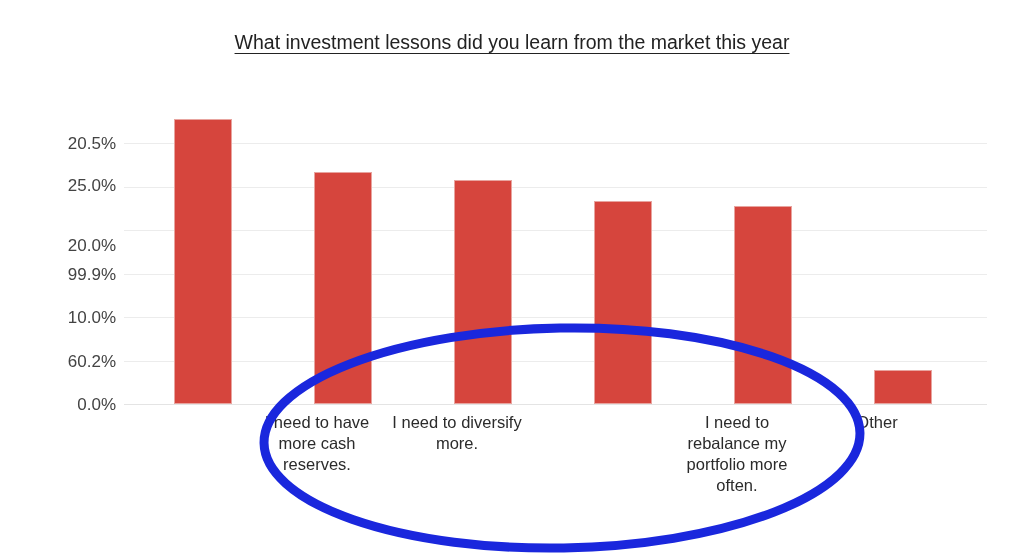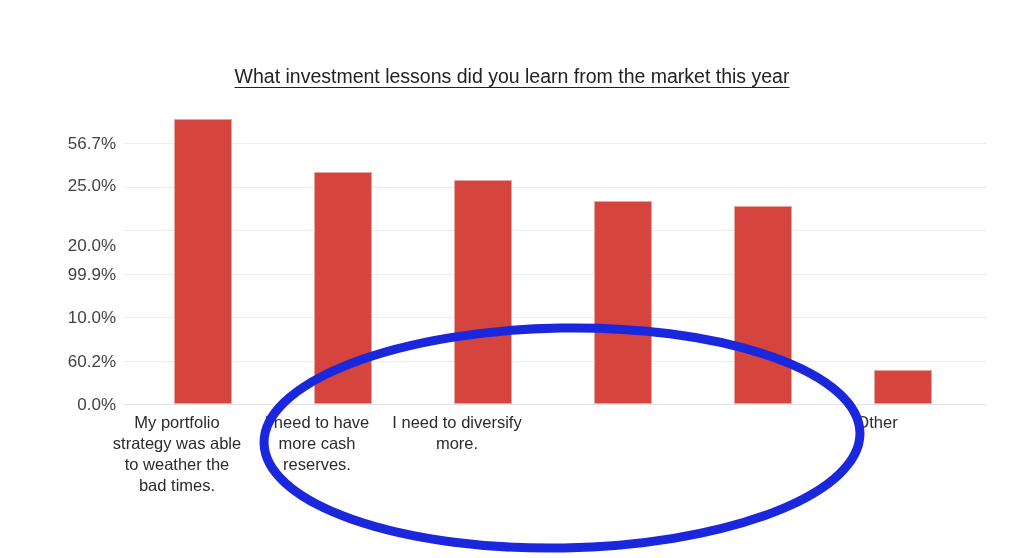--- a/index.html
+++ b/index.html
@@ -26,21 +26,20 @@
     top: 29px;
     width: 1024px;
     text-align: center;
     font-size: 19.5px;
     line-height: 26px;
     color: #222222;
     text-decoration: underline;
     text-underline-offset: 4px;
     text-decoration-thickness: 1px;
     white-space: nowrap;
-    margin-top: 34px;
   }
 
   
   #plot-area {
     position: absolute;
     left: 124px;
     top: 143px;      
     width: 863px;    
     height: 261px;   
   }
@@ -126,21 +125,21 @@
 
   <div id="chart-title">What investment lessons did you learn from the market this year</div>
 
   <div id="y-axis">
     <div class="ytick" style="top:261px">0.0%</div>
     <div class="ytick" style="top:217.5px">60.2%</div>
     <div class="ytick" style="top:174px">10.0%</div>
     <div class="ytick" style="top:130.5px">99.9%</div>
     <div class="ytick" style="top:102px">20.0%</div>
     <div class="ytick" style="top:42px">25.0%</div>
-    <div class="ytick" style="top:0px">56.7%</div>
+    <div class="ytick" style="top:0px">20.5%</div>
   </div>
 
   <div id="plot-area">
     <div class="gridline" style="top:0px"></div>
     <div class="gridline" style="top:43.5px"></div>
     <div class="gridline" style="top:87px"></div>
     <div class="gridline" style="top:130.5px"></div>
     <div class="gridline" style="top:174px"></div>
     <div class="gridline" style="top:217.5px"></div>
     <div class="gridline baseline" style="top:261px"></div>
@@ -149,23 +148,23 @@
   <div id="bars-layer">
     <div class="bar" title="My portfolio strategy was able to weather the bad times. — 32.8%" style="left: 50px; height: 285.36px; background: rgb(214, 69, 61);"></div>
     <div class="bar" title="I need to have more cash reserves. — 26.7%" style="left: 190px; height: 232.29px; background: rgb(214, 69, 61);"></div>
     <div class="bar" title="I need to diversify more. — 25.7%" style="left: 330px; height: 223.59px; background: rgb(214, 69, 61);"></div>
     <div class="bar" title="I took on more risk than necessary. — 23.3%" style="left: 470px; height: 202.71px; background: rgb(214, 69, 61);"></div>
     <div class="bar" title="I need to rebalance my portfolio more often. — 22.8%" style="left: 610px; height: 198.36px; background: rgb(214, 69, 61);"></div>
     <div class="bar" title="Other — 3.9%" style="left: 750px; height: 33.93px; background: rgb(214, 69, 61);"></div>
   </div>
 
   <div id="x-axis">
-    <div class="xtick" style="left:-13px">My portfolio strategy was able to weather the bad times.</div>
     <div class="xtick" style="left:127px">I need to have more cash reserves.</div>
     <div class="xtick" style="left:267px">I need to diversify more.</div>
+    <div class="xtick" style="left:547px">I need to rebalance my portfolio more often.</div>
     <div class="xtick" style="left:687px">Other</div>
   </div>
 
   <svg id="annotation-layer" viewBox="0 0 1024 558">
     <ellipse id="annotation-ellipse" cx="562" cy="438" rx="298" ry="110" fill="none" stroke="#1a27dd" stroke-width="9" transform="rotate(-1 562 438)"></ellipse>
   </svg>
 
 </div>
 
 </body></html>

